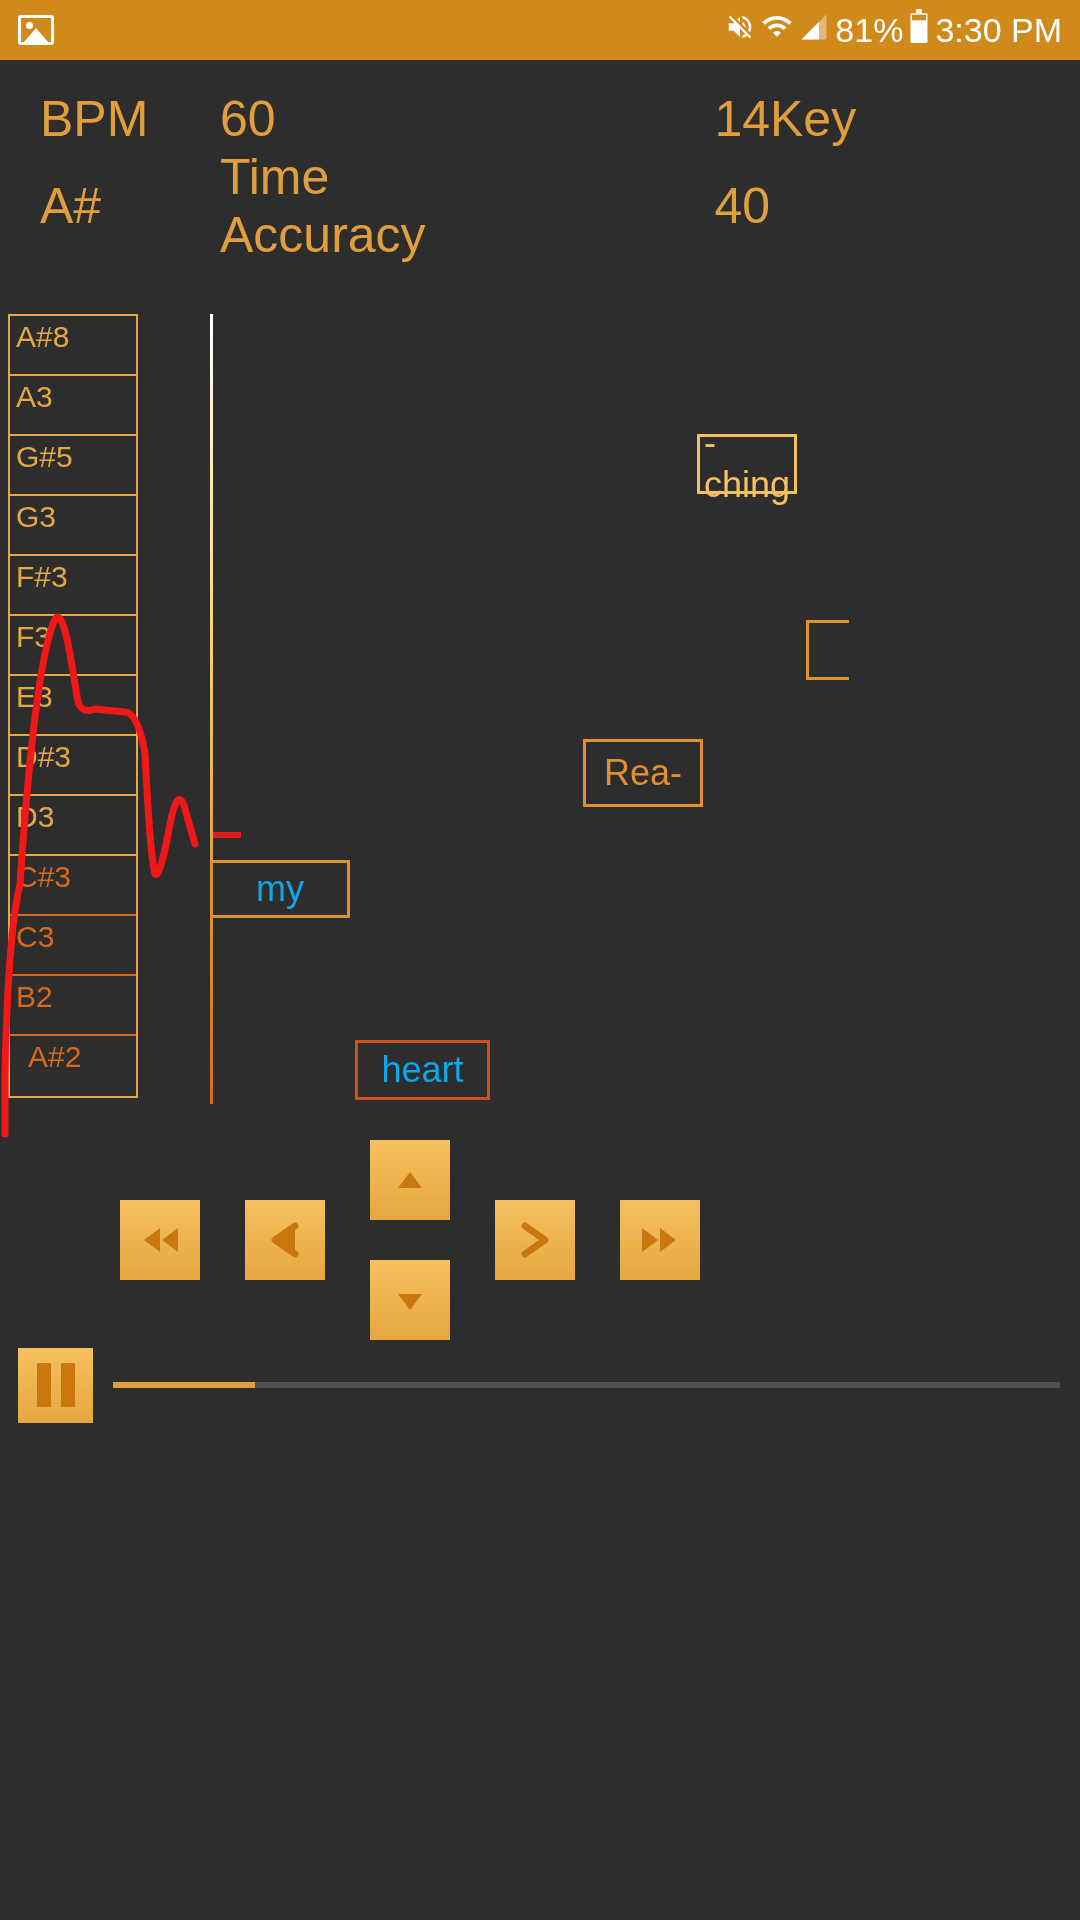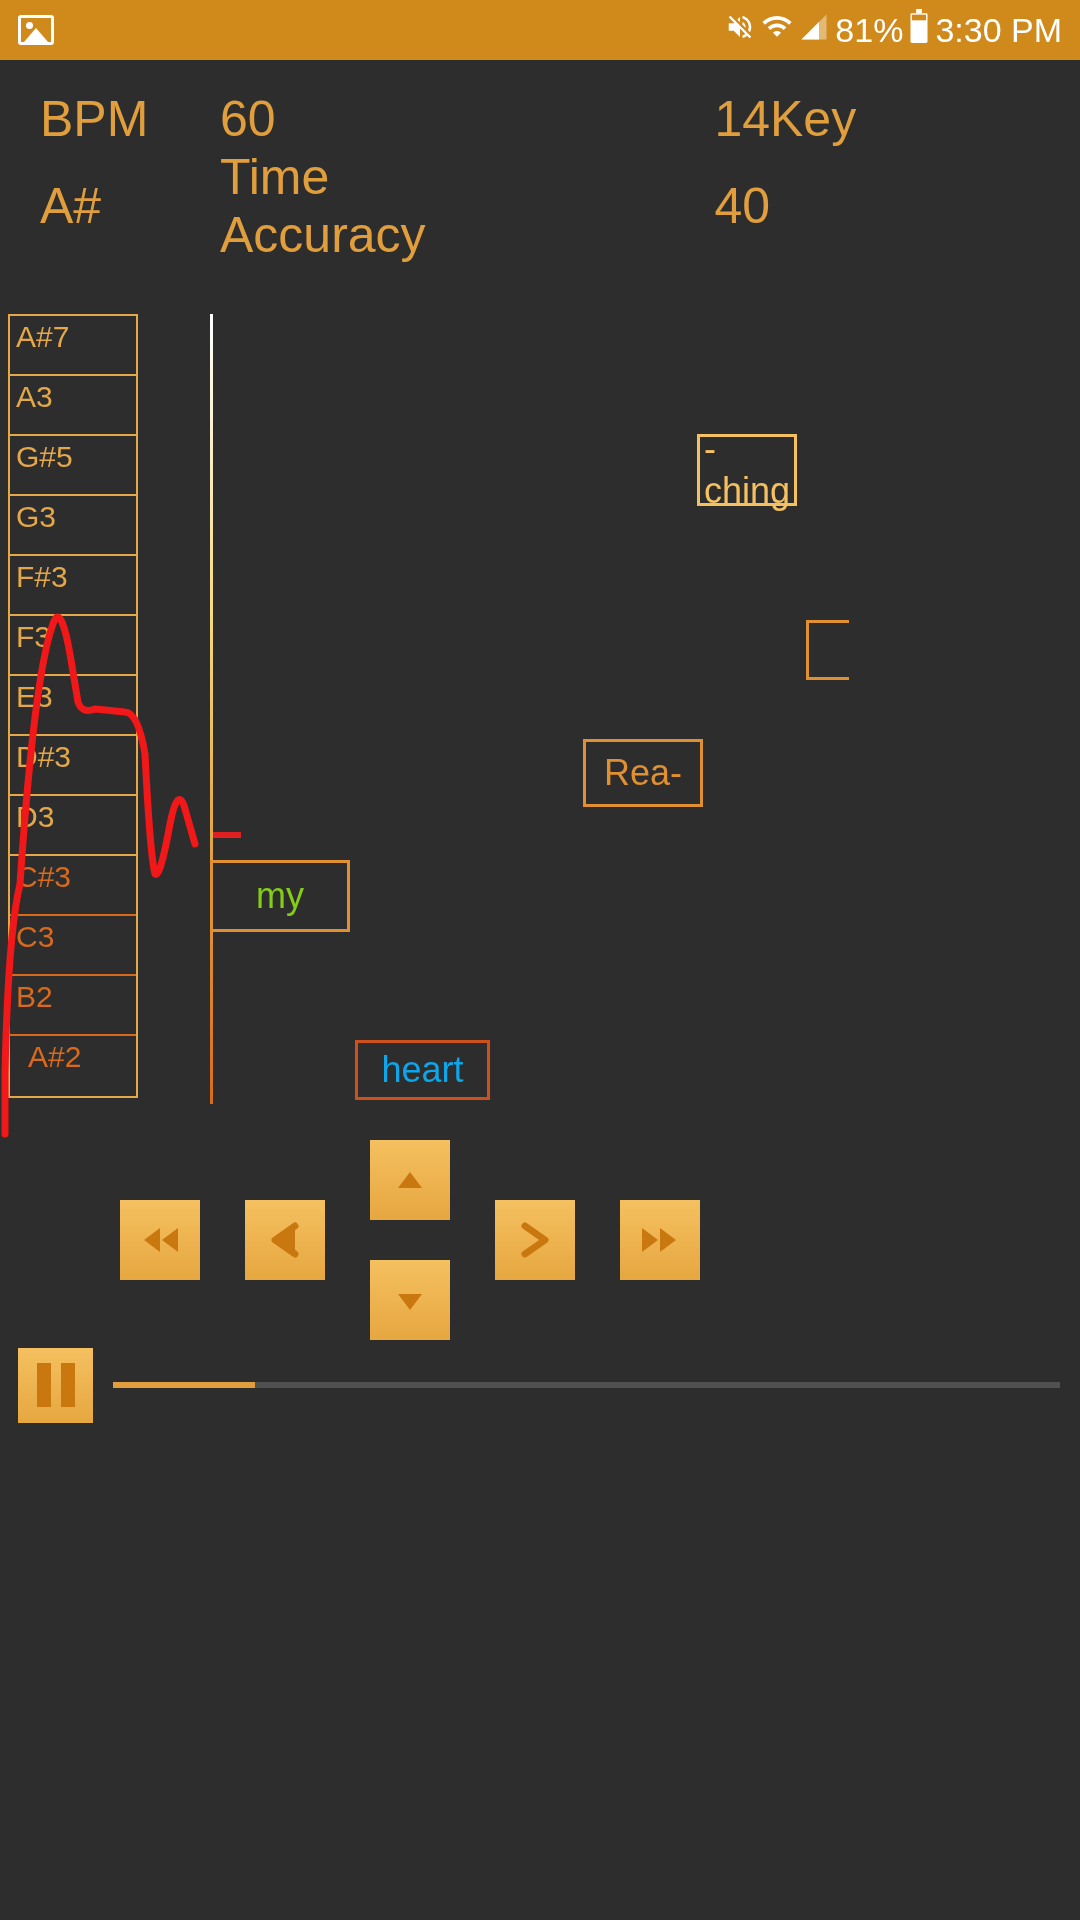--- a/index.html
+++ b/index.html
@@ -99,24 +99,24 @@
   .lyric-box {
     position: absolute;
     border: 3px solid;
     color: inherit;
     font-size: 36px;
     display: flex;
     align-items: center;
     justify-content: center;
     padding: 8px 20px;
   }
-  .lyric-my { left: 210px; top: 546px; width: 140px; height: 72px; border-color: #e09030; color: #84cc16; }
+  .lyric-my { left: 210px; top: 546px; width: 140px; height: 58px; border-color: #e09030; color: #0ea5e9; }
   .lyric-heart { left: 355px; top: 726px; width: 135px; height: 60px; border-color: #d0501c; color: #0ea5e9; }
   .lyric-rea { left: 583px; top: 425px; width: 120px; height: 68px; border-color: #e09030; color: #e09030; }
-  .lyric-ching { left: 697px; top: 120px; width: 100px; height: 72px; border-color: #f5c060; color: #f5c060; }
+  .lyric-ching { left: 697px; top: 120px; width: 100px; height: 60px; border-color: #f5c060; color: #f5c060; }
   .lyric-edge { left: 806px; top: 306px; width: 10px; height: 60px; border-color: #e09030; border-right: none; }
   
   .red-dash {
     position: absolute;
     left: 213px; top: 518px;
     width: 28px; height: 6px;
     background: #e02020;
   }
   
   .pitch-svg {
@@ -234,21 +234,21 @@
   <div class="stats-value-right">14</div>
 
   <div class="stats-label">Key</div>
   <div class="stats-value">A#</div>
   <div class="stats-label">Time Accuracy</div>
   <div class="stats-value-right">40</div>
 </div>
 
 <div class="track-area">
   <div class="note-ladder">
-    <div class="note-cell">A#7</div>
+    <div class="note-cell">A#8</div>
     <div class="note-cell">A3</div>
     <div class="note-cell">G#5</div>
     <div class="note-cell">G3</div>
     <div class="note-cell">F#3</div>
     <div class="note-cell">F3</div>
     <div class="note-cell">E3</div>
     <div class="note-cell">D#3</div>
     <div class="note-cell">D3</div>
     <div class="note-cell hot">C#3</div>
     <div class="note-cell hot">C3</div>

